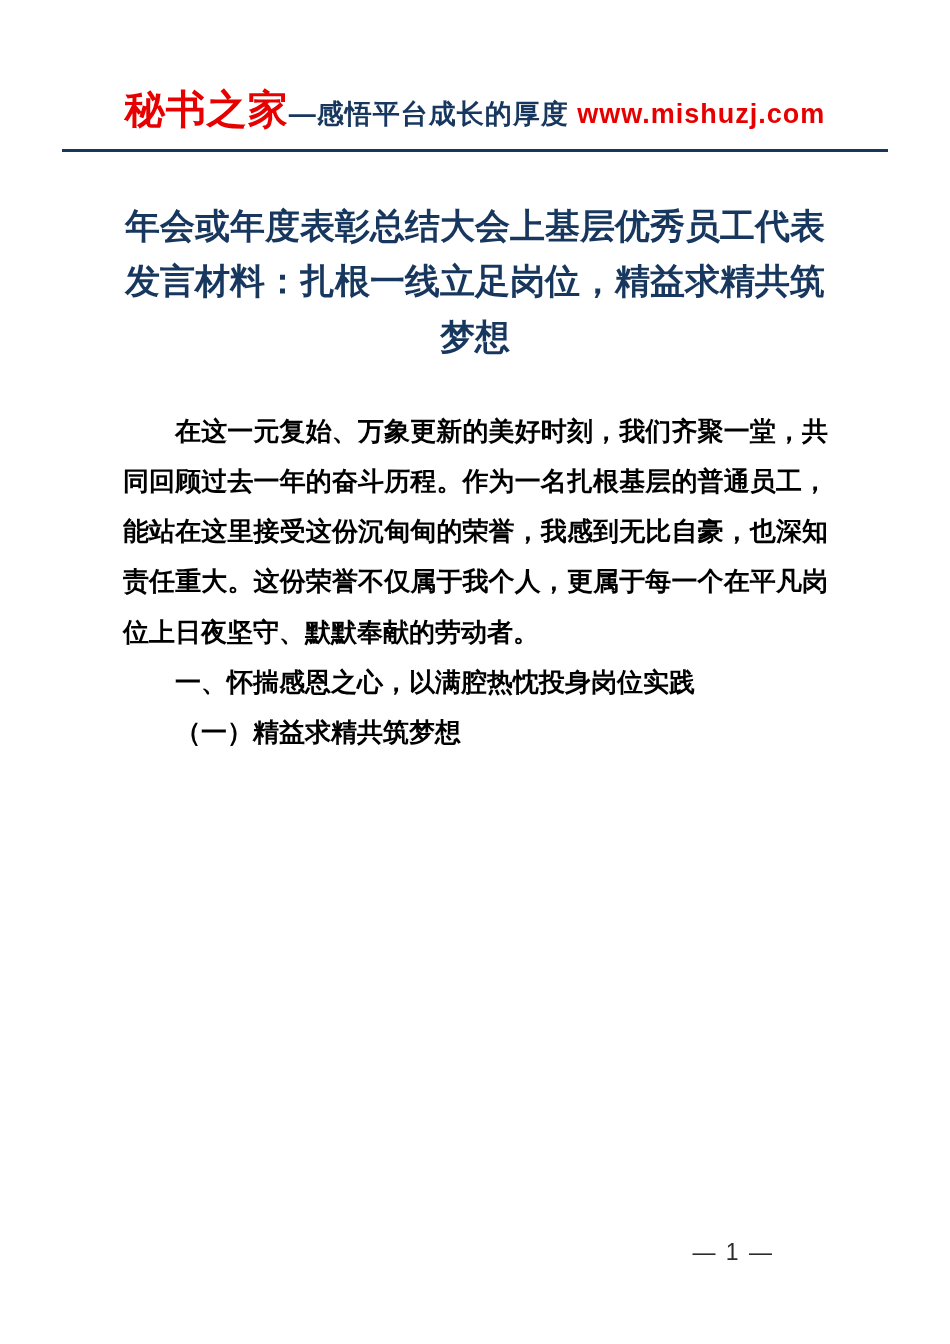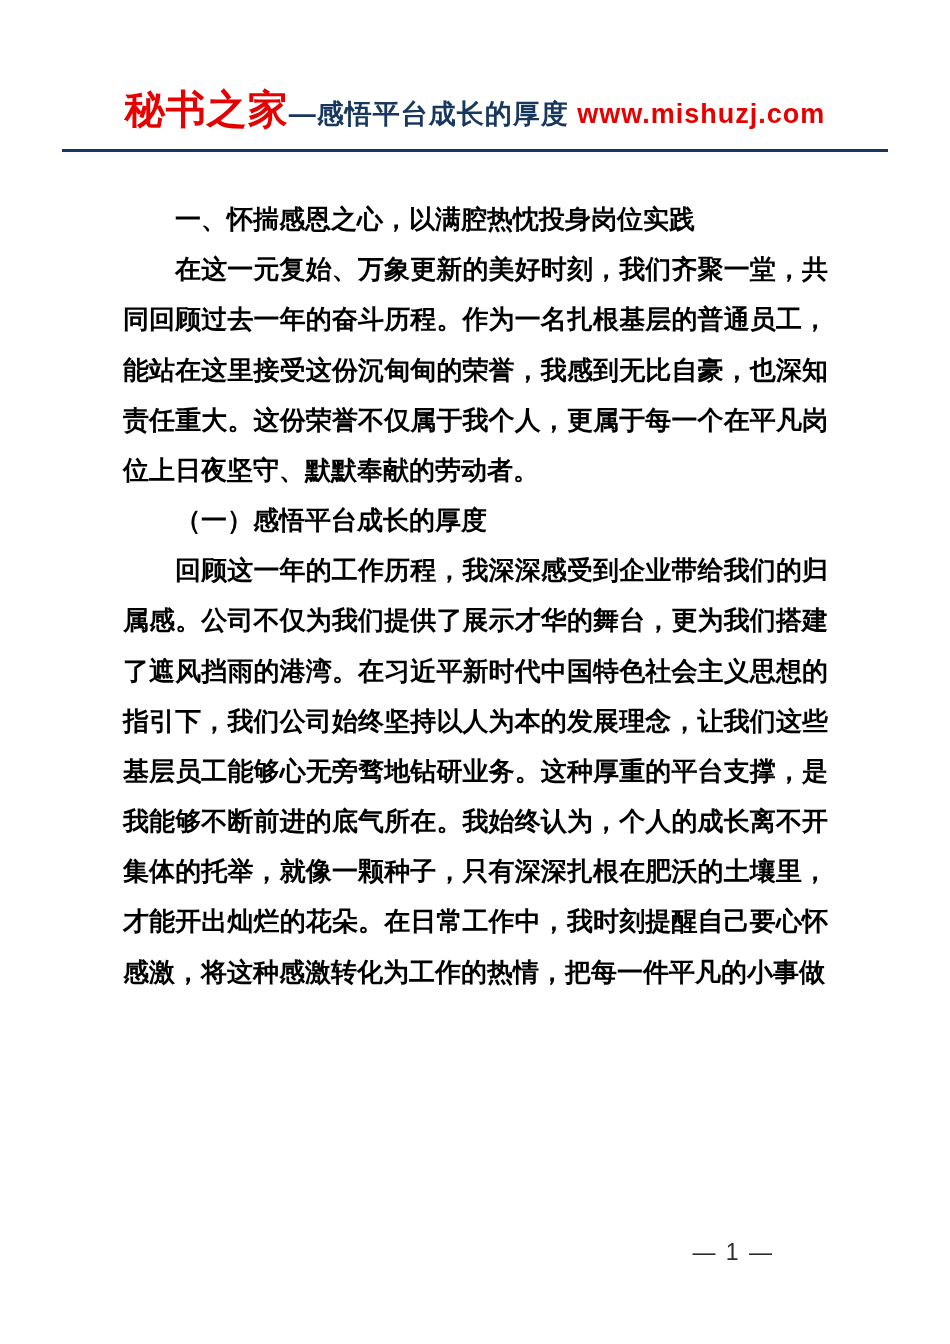--- a/index.html
+++ b/index.html
@@ -66,25 +66,25 @@
 <body>
 
 <div class="page">
 
   <header class="doc-header">
     <span class="brand">秘书之家</span><span class="tagline">—感悟平台成长的厚度 </span><span class="url">www.mishuzj.com</span>
   </header>
 
   <div class="header-rule"></div>
 
+  <h1 class="doc-title">年会或年度表彰总结大会上基层优秀员工代表发言材料：扎根一线立足岗位，精益求精共筑梦想</h1>
 
   <main class="doc-body">
+    <p>在这一元复始、万象更新的美好时刻，我们齐聚一堂，共同回顾过去一年的奋斗历程。作为一名扎根基层的普通员工，能站在这里接受这份沉甸甸的荣誉，我感到无比自豪，也深知责任重大。这份荣誉不仅属于我个人，更属于每一个在平凡岗位上日夜坚守、默默奉献的劳动者。</p>
     <p>一、怀揣感恩之心，以满腔热忱投身岗位实践</p>
-    <p>在这一元复始、万象更新的美好时刻，我们齐聚一堂，共同回顾过去一年的奋斗历程。作为一名扎根基层的普通员工，能站在这里接受这份沉甸甸的荣誉，我感到无比自豪，也深知责任重大。这份荣誉不仅属于我个人，更属于每一个在平凡岗位上日夜坚守、默默奉献的劳动者。</p>
-    <p>（一）感悟平台成长的厚度</p>
-    <p>回顾这一年的工作历程，我深深感受到企业带给我们的归属感。公司不仅为我们提供了展示才华的舞台，更为我们搭建了遮风挡雨的港湾。在习近平新时代中国特色社会主义思想的指引下，我们公司始终坚持以人为本的发展理念，让我们这些基层员工能够心无旁骛地钻研业务。这种厚重的平台支撑，是我能够不断前进的底气所在。我始终认为，个人的成长离不开集体的托举，就像一颗种子，只有深深扎根在肥沃的土壤里，才能开出灿烂的花朵。在日常工作中，我时刻提醒自己要心怀感激，将这种感激转化为工作的热情，把每一件平凡的小事做</p>
+    <p>（一）精益求精共筑梦想</p>
   </main>
 
   <footer class="doc-footer">
     <span>— 1 —</span>
   </footer>
 
 </div>
 
 </body></html>

